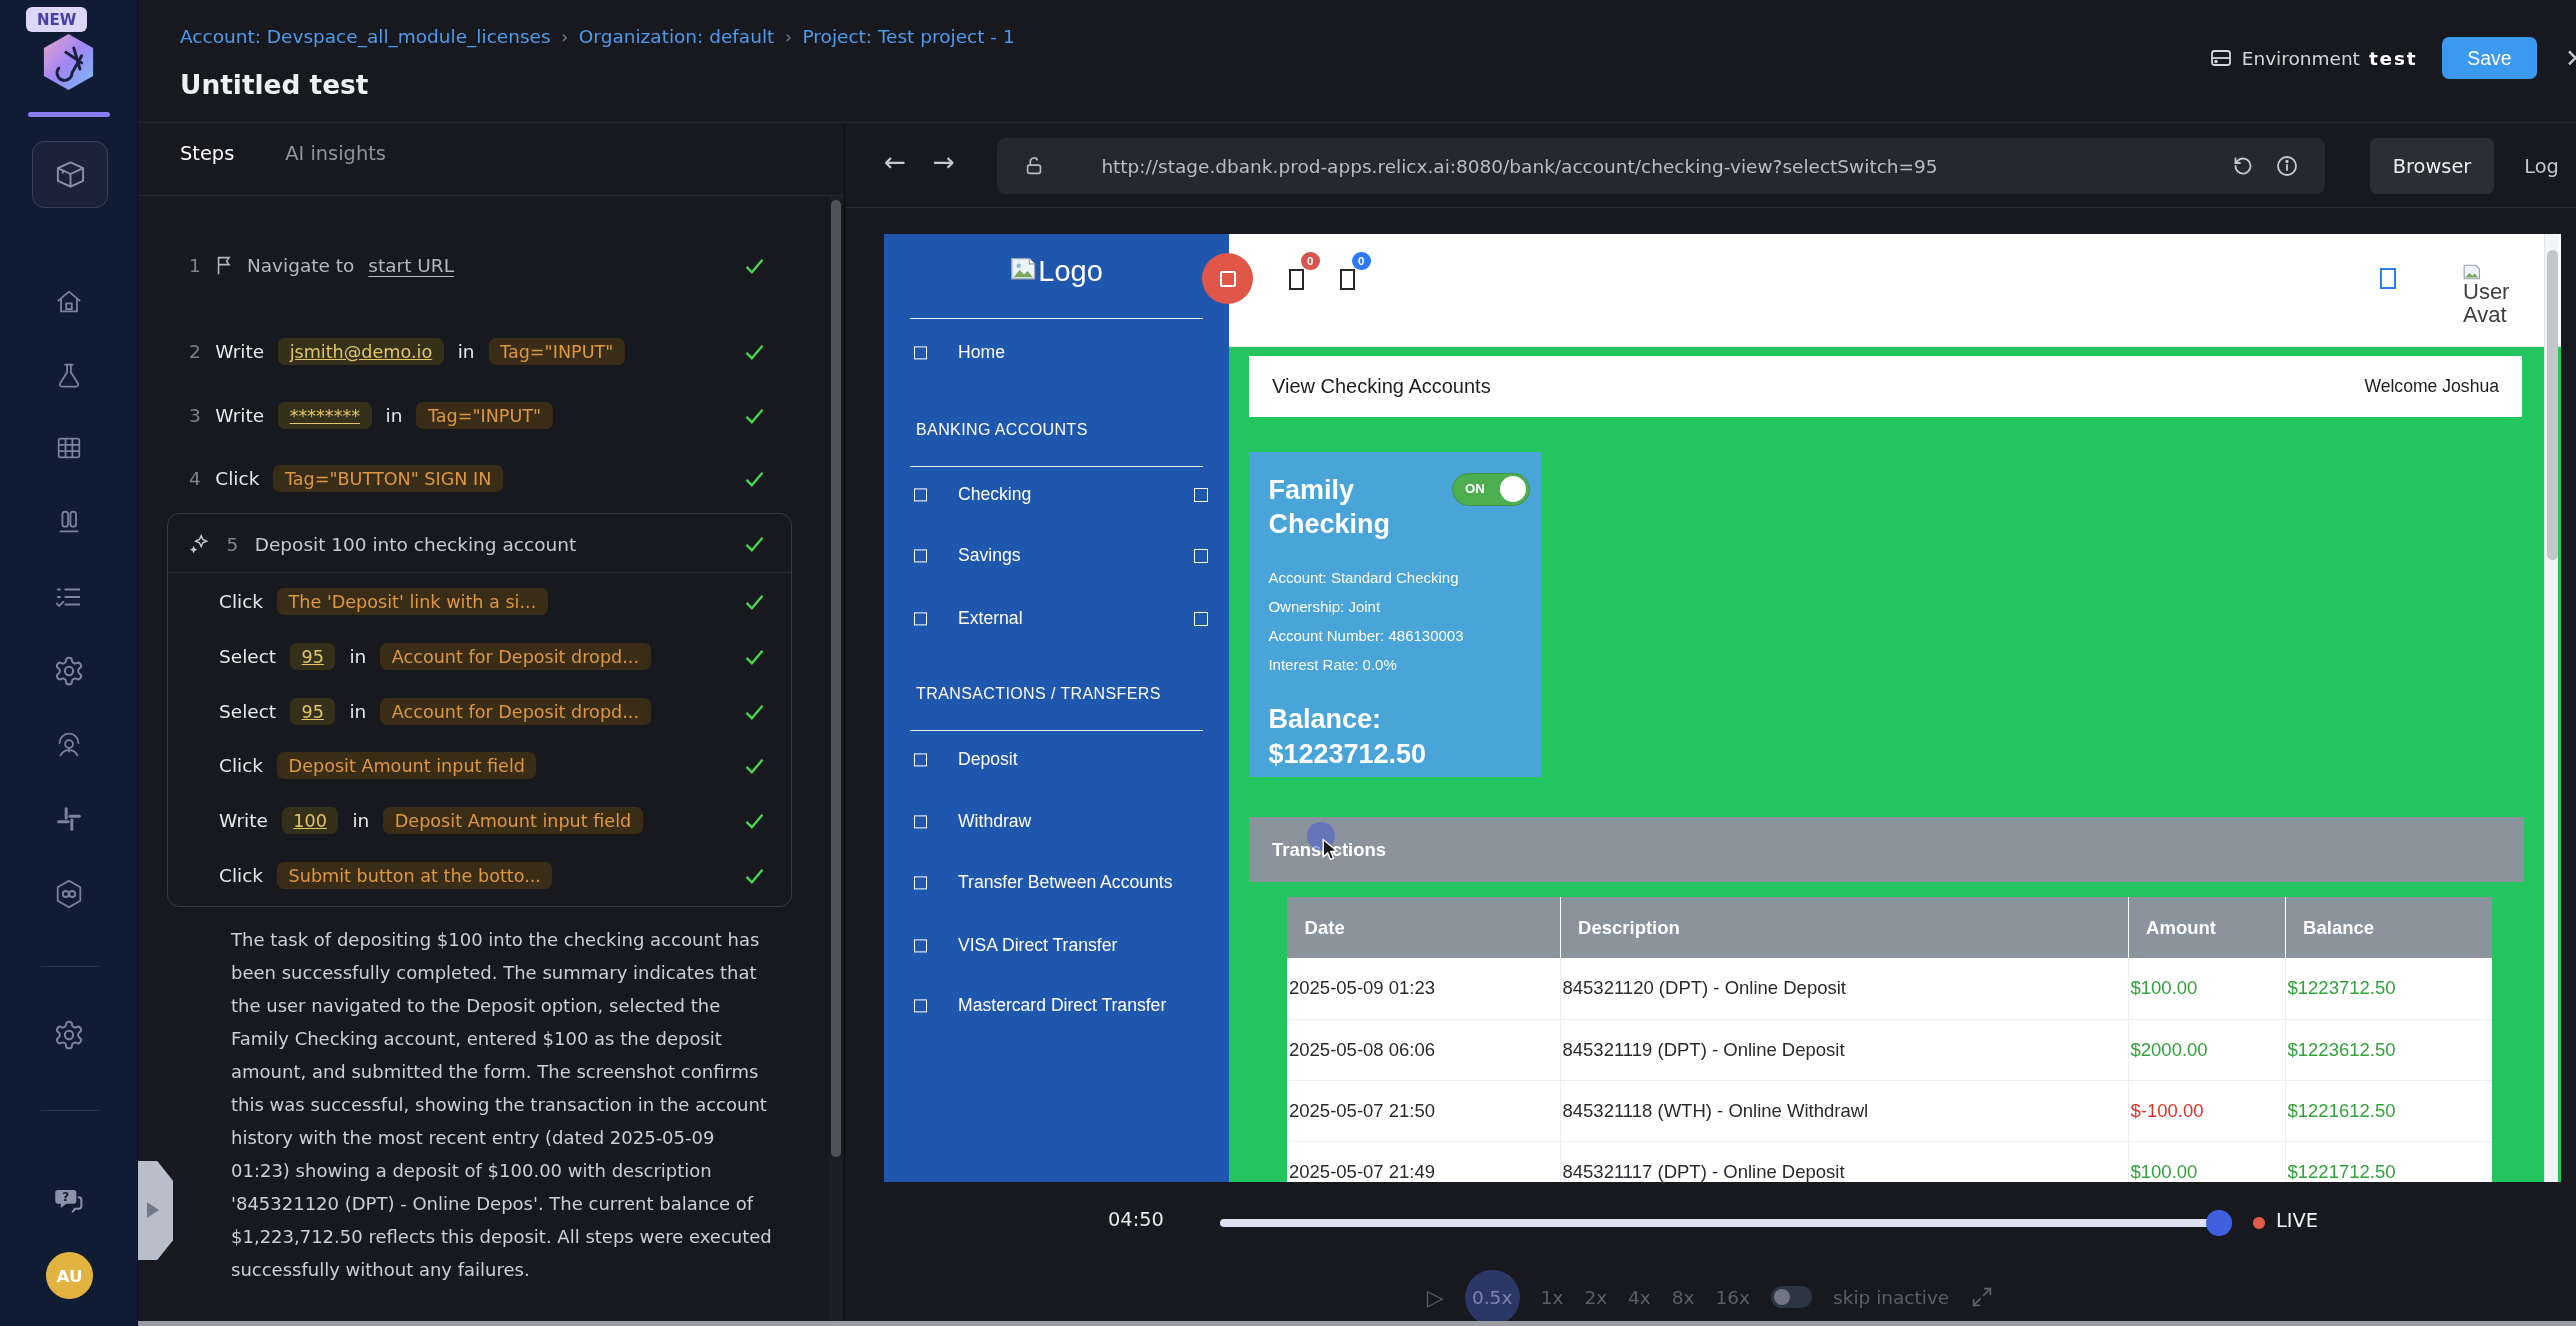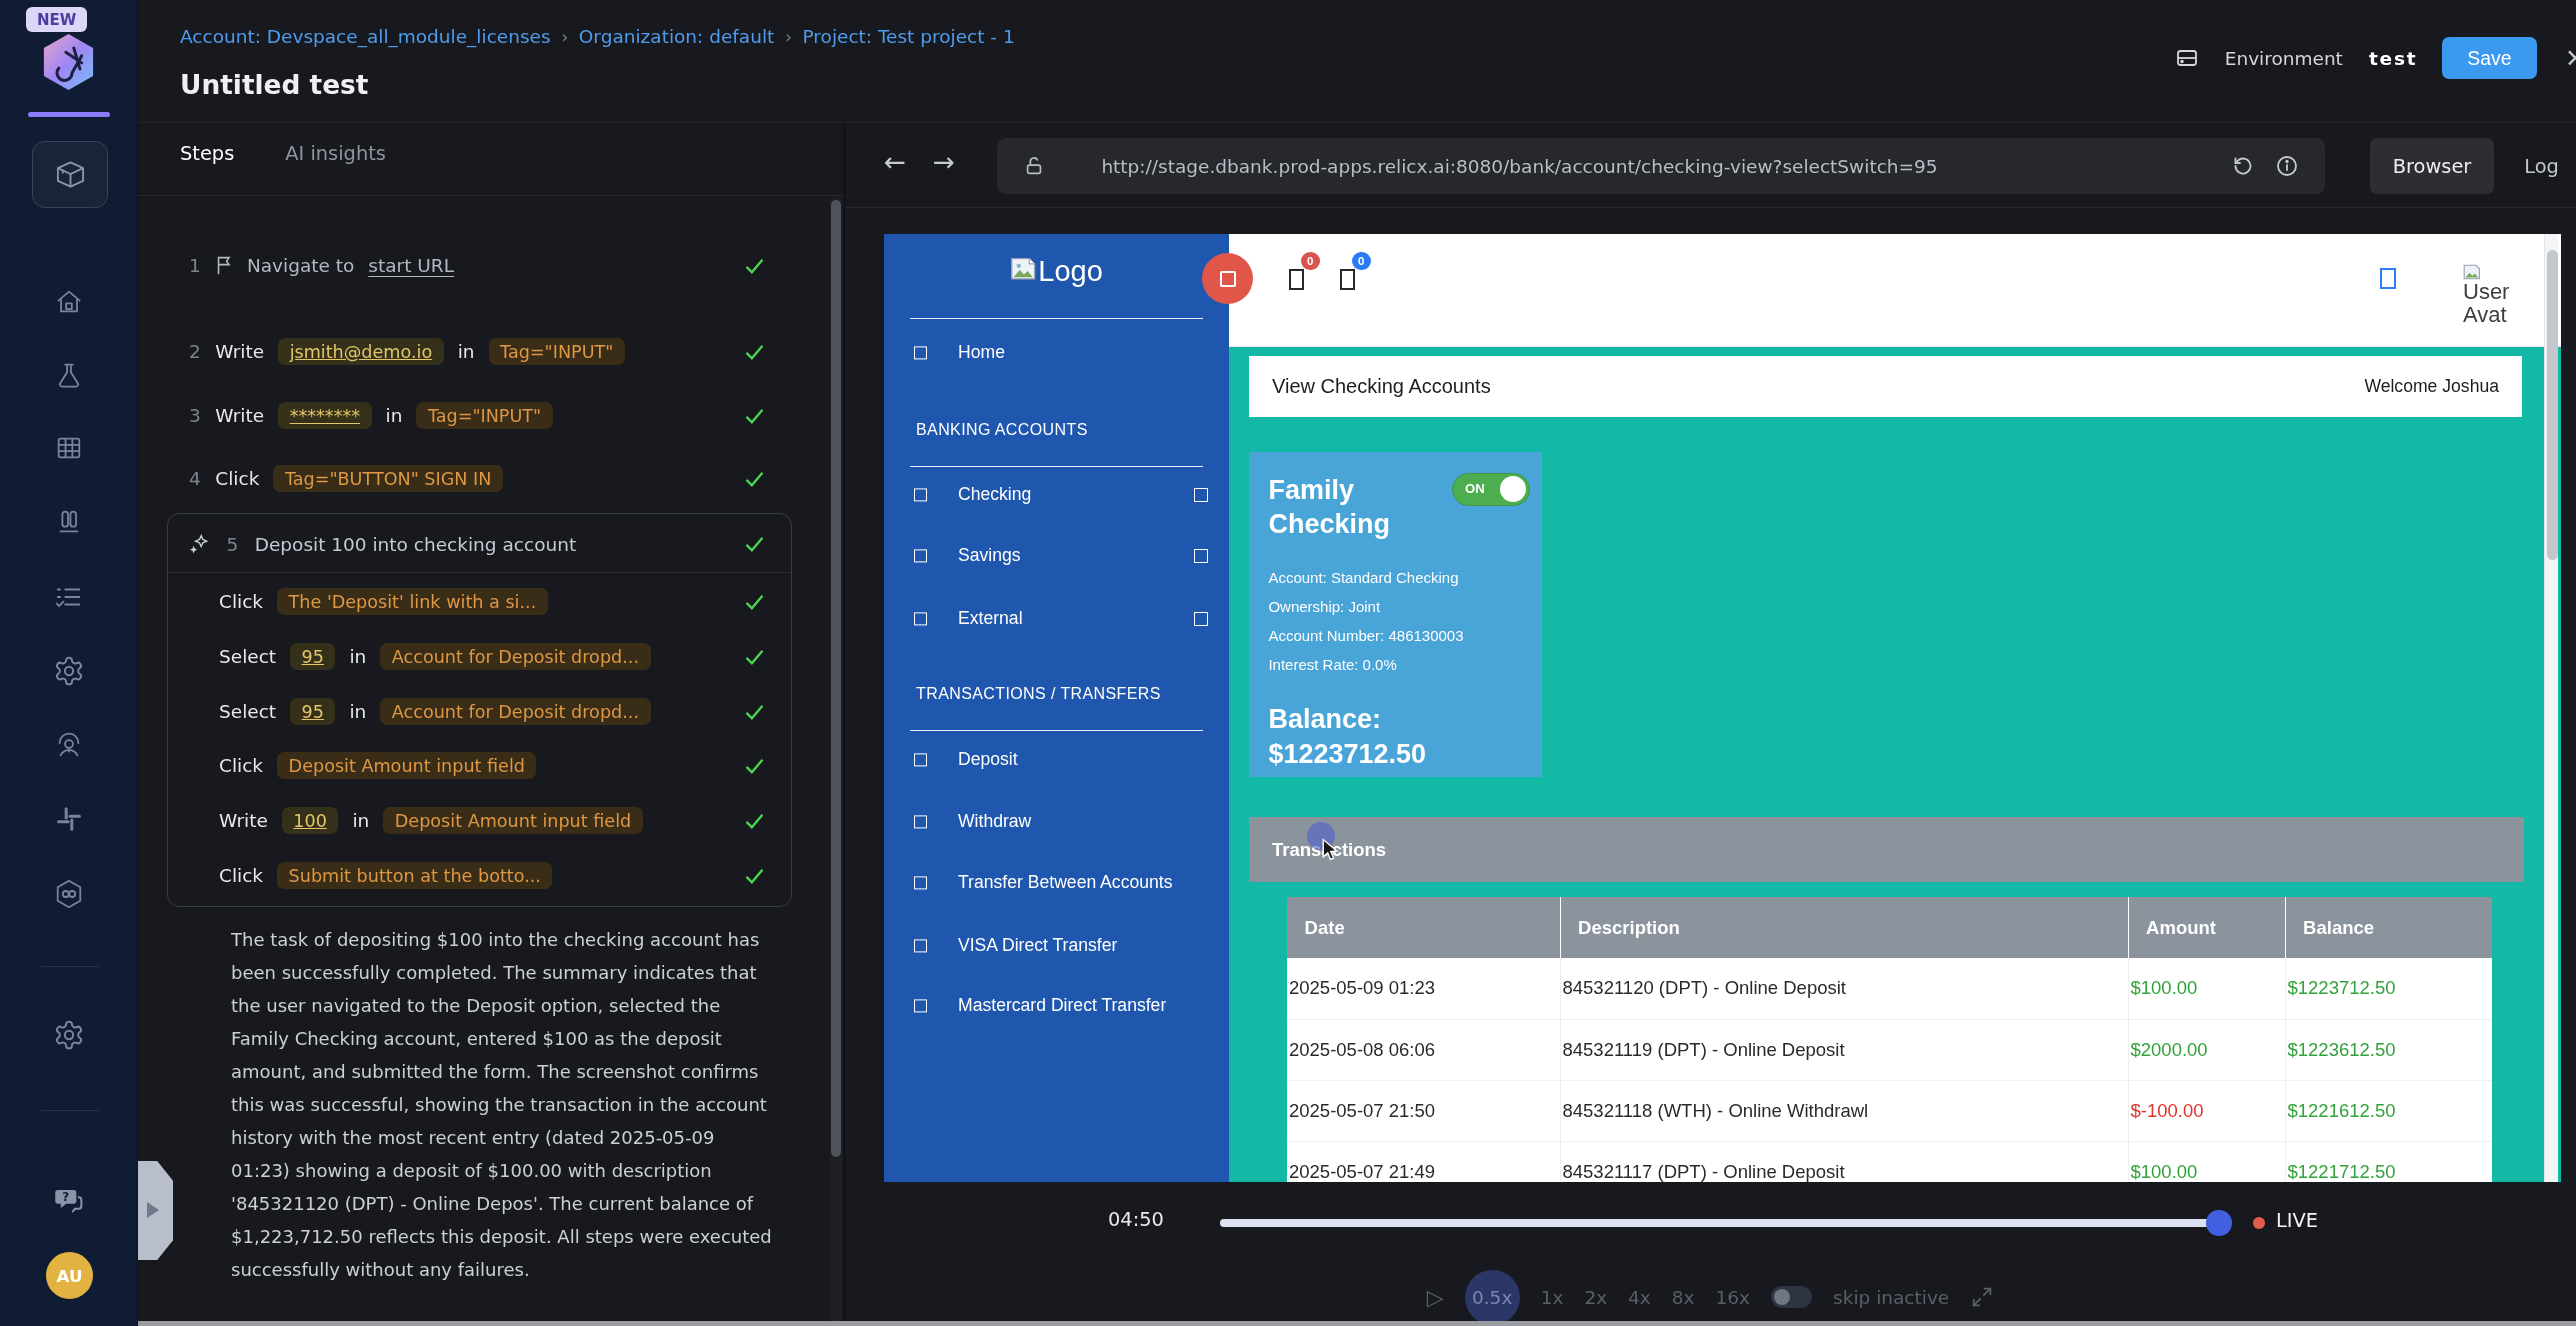--- a/index.html
+++ b/index.html
@@ -20,21 +20,21 @@
   .side-icon { position:absolute; left:50%; transform:translate(-50%,-50%); }
   .side-div { position:absolute; left:41px; width:58px; height:0.9px; background:#2a3447; }
   .avatar-au { position:absolute; left:46px; top:1252px; width:47px; height:47px; border-radius:50%; background:#e3b341; color:#fff; font-weight:bold; font-size:16.7px; display:flex; align-items:center; justify-content:center; }
 
   
   .topbar { position:absolute; left:138px; top:0; width:2480px; height:123px; background:#17191e; border-bottom:0.9px solid #24262d; }
   .breadcrumb { position:absolute; left:42px; top:26.4px; font-size:18.5px; color:#4f9bed; display:flex; align-items:center; }
   .crumb-sep { color:#7a7f88; padding:0 10.6px; font-size:17.6px; }
   .page-title { position:absolute; left:42px; top:69px; font-size:26.4px; font-weight:600; color:#eef0f2; }
   .topbar-right { position:absolute; right:32px; top:37px; display:flex; align-items:center; gap:25px; }
-  .env-wrap { display:flex; align-items:center; gap:26px; font-size:18.5px; color:#d4d6da; }
+  .env-wrap { display:flex; align-items:center; gap:9px; font-size:18.5px; color:#d4d6da; }
   .env-value { color:#ffffff; font-weight:bold; letter-spacing:1.8px; }
   .save-btn { background:#3b99ef; color:#fff; font-size:19.4px; border:none; border-radius:7px; padding:9.7px 25px; cursor:pointer; }
   .close-x { font-size:25px; color:#c3c7cd; margin-left:3.5px; }
 
   
   .steps-panel { position:absolute; left:138px; top:123px; width:707px; height:1203px; border-right:1.8px solid #0b0c0e; overflow:hidden; background:#17191e; }
   .tabs { position:absolute; top:19.4px; left:42px; display:flex; gap:51px; font-size:19.4px; }
   .tab-active { color:#ffffff; }
   .tab-idle { color:#8f949d; }
   .tabs-divider { position:absolute; top:72px; left:0; width:100%; height:0.9px; background:#26292f; }
@@ -64,21 +64,21 @@
   .btoolbar { position:absolute; top:0; left:0; right:0; height:85px; border-bottom:0.9px solid #26292f; }
   .nav-arrows { position:absolute; left:39px; top:23px; display:flex; gap:26.4px; font-size:26.4px; color:#c6cad0; }
   .urlbar { position:absolute; left:152px; top:15px; width:1328px; height:56px; background:#26282e; border-radius:8.8px; display:flex; align-items:center; padding:0 26.4px; }
   .url-text { margin-left:56px; font-size:18.5px; color:#b9bdc4; white-space:nowrap; }
   .urlbar-icons { margin-left:auto; display:flex; align-items:center; gap:19.4px; }
   .btab { position:absolute; top:15px; height:56px; display:flex; align-items:center; justify-content:center; font-size:19.4px; }
   .btab-browser { left:1525px; width:124px; background:#2c2e34; border-radius:7px; color:#eceef0; }
   .btab-log { left:1670px; width:53px; color:#c4c8ce; }
 
   
-  .bank-frame { position:absolute; left:39px; top:111px; width:1677px; height:948px; background:#14b8a6; overflow:hidden; font-family:"Liberation Sans", sans-serif; }
+  .bank-frame { position:absolute; left:39px; top:111px; width:1677px; height:948px; background:#22c55e; overflow:hidden; font-family:"Liberation Sans", sans-serif; }
   .bank-sidebar { position:absolute; left:0; top:0; width:345px; height:948px; background:#2057ae; color:#fff; z-index:2; }
   .logo-wrap { position:absolute; top:21px; left:0; width:100%; display:flex; justify-content:center; align-items:flex-start; font-size:29px; color:#fff; }
   .logo-wrap svg { transform:translateY(1.8px); margin-right:1.8px; }
   .bank-hr { position:absolute; left:26.4px; right:26.4px; height:0.9px; background:rgba(255,255,255,0.9); }
   .nav-row { position:absolute; left:0; width:100%; height:39px; display:flex; align-items:center; font-size:17.6px; }
   .nav-sq { position:absolute; left:30px; top:50%; transform:translateY(-50%); width:13.2px; height:13.2px; border:1.8px solid #fff; }
   .nav-sq-r { position:absolute; left:310px; top:50%; transform:translateY(-50%); width:14px; height:14px; border:1.8px solid #fff; }
   .nav-label { margin-left:74px; }
   .nav-section { position:absolute; left:32px; font-size:16px; font-weight:normal; letter-spacing:0.4px; }
 

